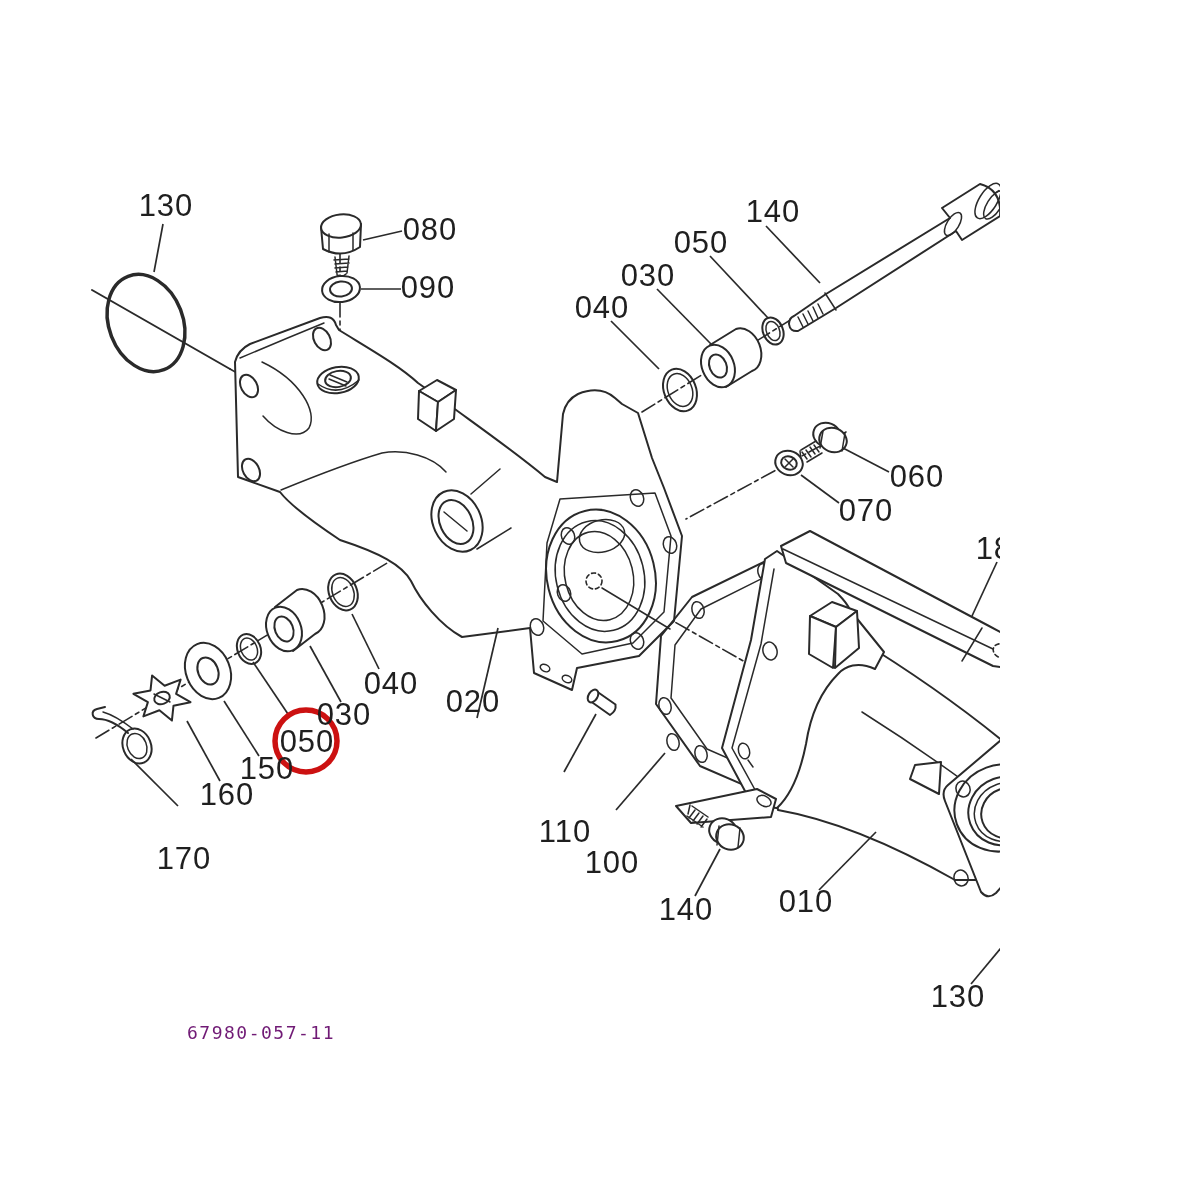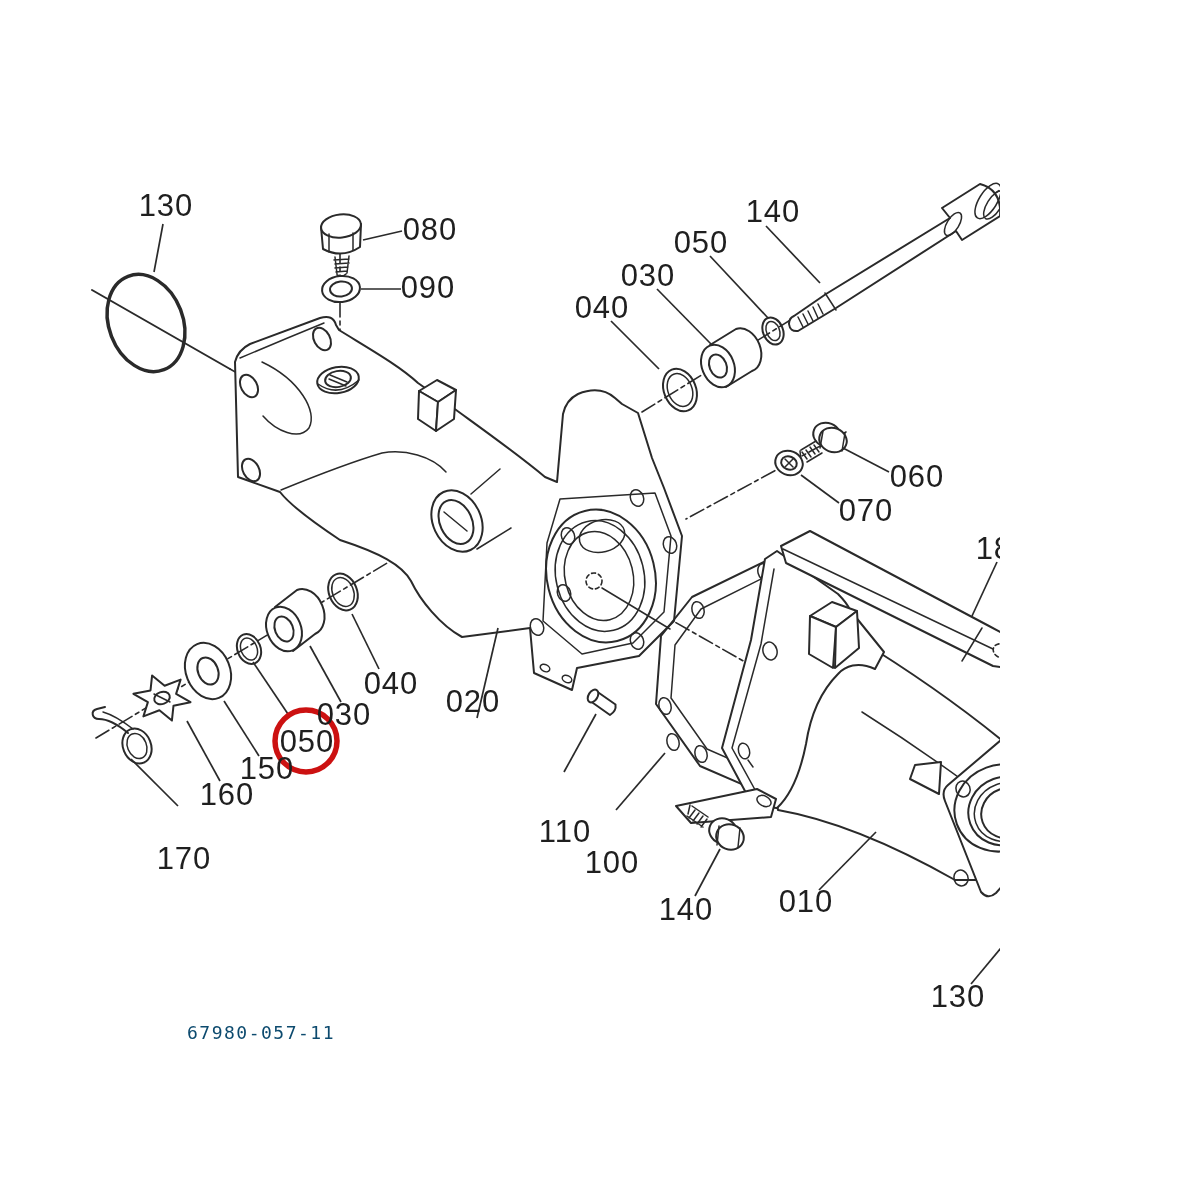--- a/index.html
+++ b/index.html
@@ -4,21 +4,21 @@
 <style>
   html,body{margin:0;padding:0;background:#ffffff;}
   .stage{position:relative;width:1000px;height:1200px;background:#ffffff;overflow:hidden;
          font-family:"Liberation Sans",sans-serif;}
   .art{position:absolute;left:0;top:0;}
   .callout{position:absolute;transform:translate(-50%,-50%);
            font-family:"Liberation Sans",sans-serif;font-size:31px;font-weight:400;
            color:#1f1f1f;letter-spacing:1px;white-space:nowrap;}
   .figcode{position:absolute;left:187px;top:1022px;
            font-family:"DejaVu Sans Mono",monospace;font-size:18px;
-           letter-spacing:1.5px;color:#0c4a6e;}
+           letter-spacing:1.5px;color:#701a75;}
   svg *{vector-effect:non-scaling-stroke;}
   .ln{stroke:#2a2a2a;fill:none;stroke-width:2;stroke-linecap:round;stroke-linejoin:round;}
   .w{fill:#ffffff;}
   .thin{stroke-width:1.5;}
   .thick{stroke-width:3.5;}
   .dash{stroke-dasharray:15 4 4 4;stroke-width:1.6;}
   .hdash{stroke-dasharray:4 3;stroke-width:1.6;}
   .leader{stroke:#2a2a2a;stroke-width:1.7;fill:none;}
 </style>
 </head>

